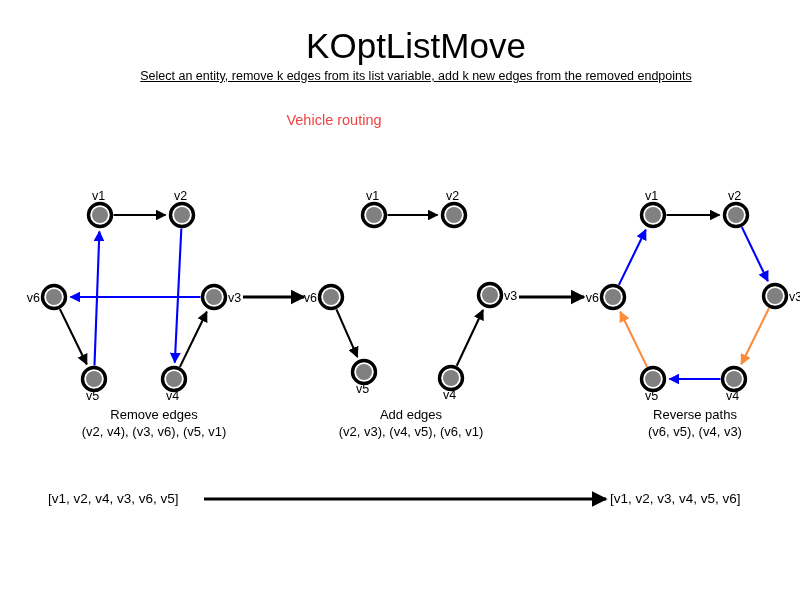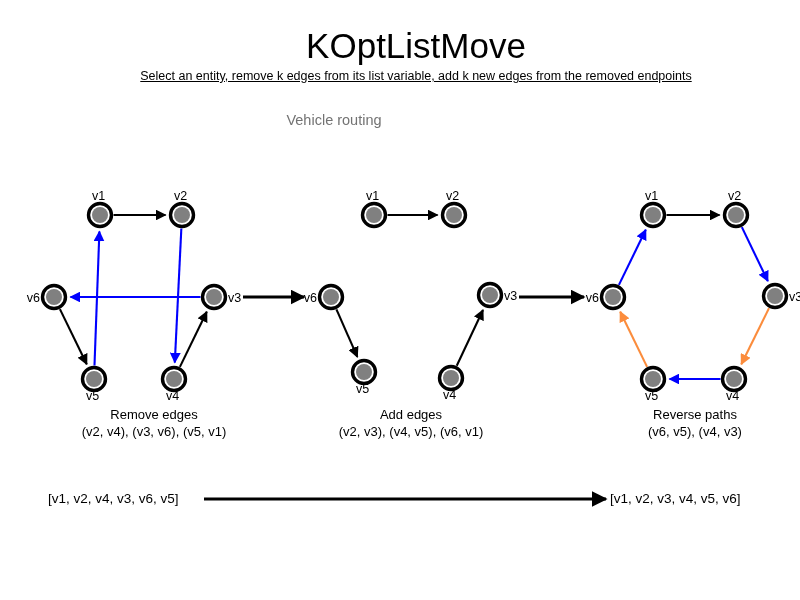--- a/index.html
+++ b/index.html
@@ -41,21 +41,21 @@
     color: #000;
     text-decoration: underline;
   }
   .section-label {
     position: absolute;
     left: 0; top: 111px;
     width: 636px;
     text-align: center;
     font-size: 14.5px;
     line-height: 18px;
-    color: #737373;
+    color: #ef4444;
   }
   svg.diagram {
     position: absolute;
     left: 0; top: 0;
     width: 800px;
     height: 600px;
   }
   text.node-label {
     font-family: "Liberation Sans", sans-serif;
     font-size: 12.5px;

